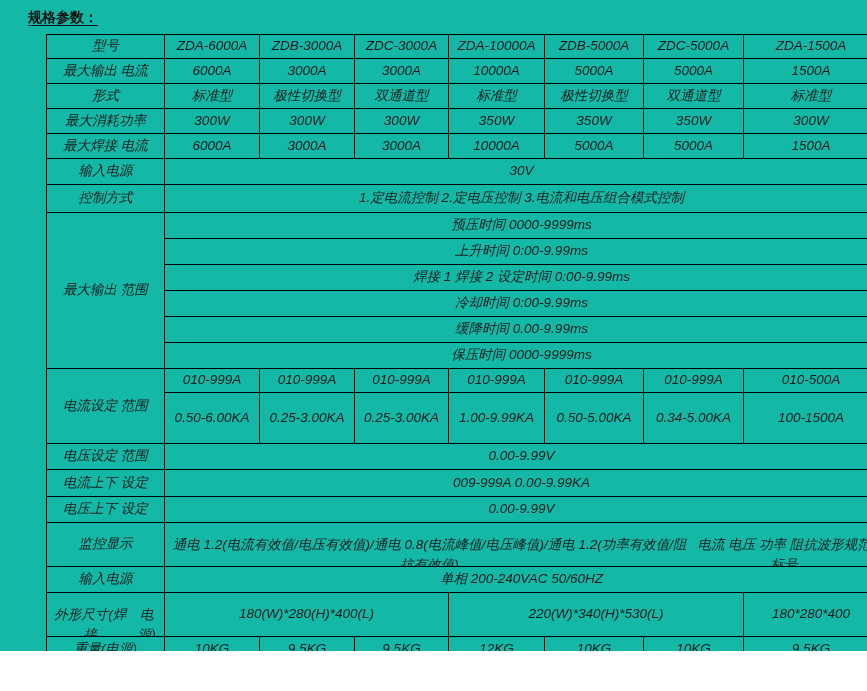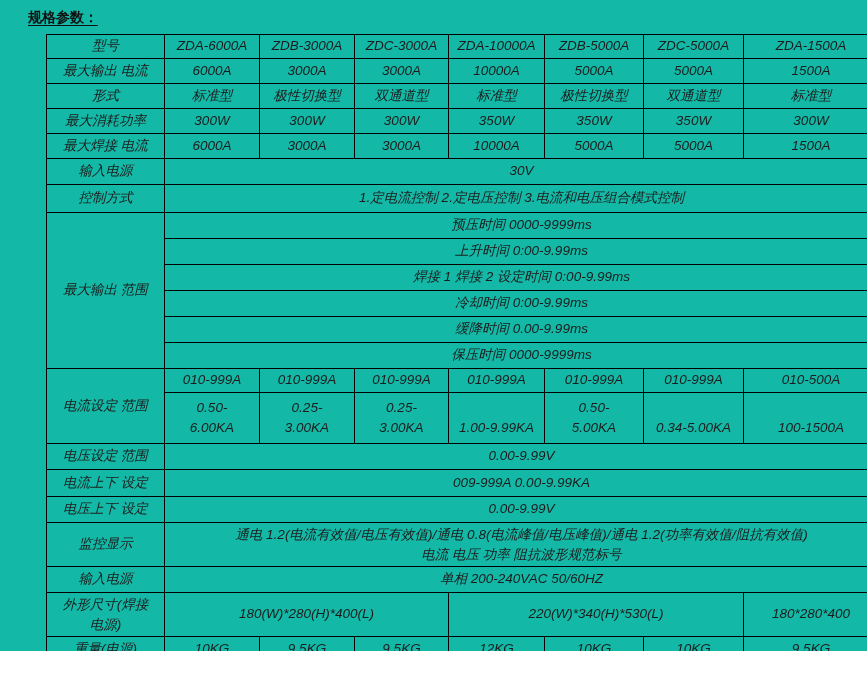--- a/index.html
+++ b/index.html
@@ -44,21 +44,21 @@
   }
   tr.h24 { height: 24px; }
   tr.h25 { height: 25px; padding-left: 28px; }
   tr.h26 { height: 26px; }
   tr.h27 { height: 27px; }
   tr.h28 { height: 28px; padding-left: 32px; }
   tr.h44 { height: 44px; }
   tr.h51 { height: 51px; }
   th.vbottom, td.vbottom { vertical-align: bottom; padding-bottom: 4px; }
   th.vbottom-deep { vertical-align: bottom; padding-bottom: 7px; }
-  .two-line { display: flex; flex-direction: column; justify-content: center; align-items: center; height: 100%; }
+  .two-line { display: flex; flex-direction: row; justify-content: center; align-items: center; height: 100%; }
   .cr-line { height: 20px; line-height: 20px; display: block; }
   .mon-line { height: 20px; line-height: 20px; display: block; }
   .dim-label-line { height: 20px; line-height: 20px; display: block; }
 </style>
 </head>
 <body>
 
 <div class="page">
   <h1 class="doc-title">规格参数：</h1>
 

